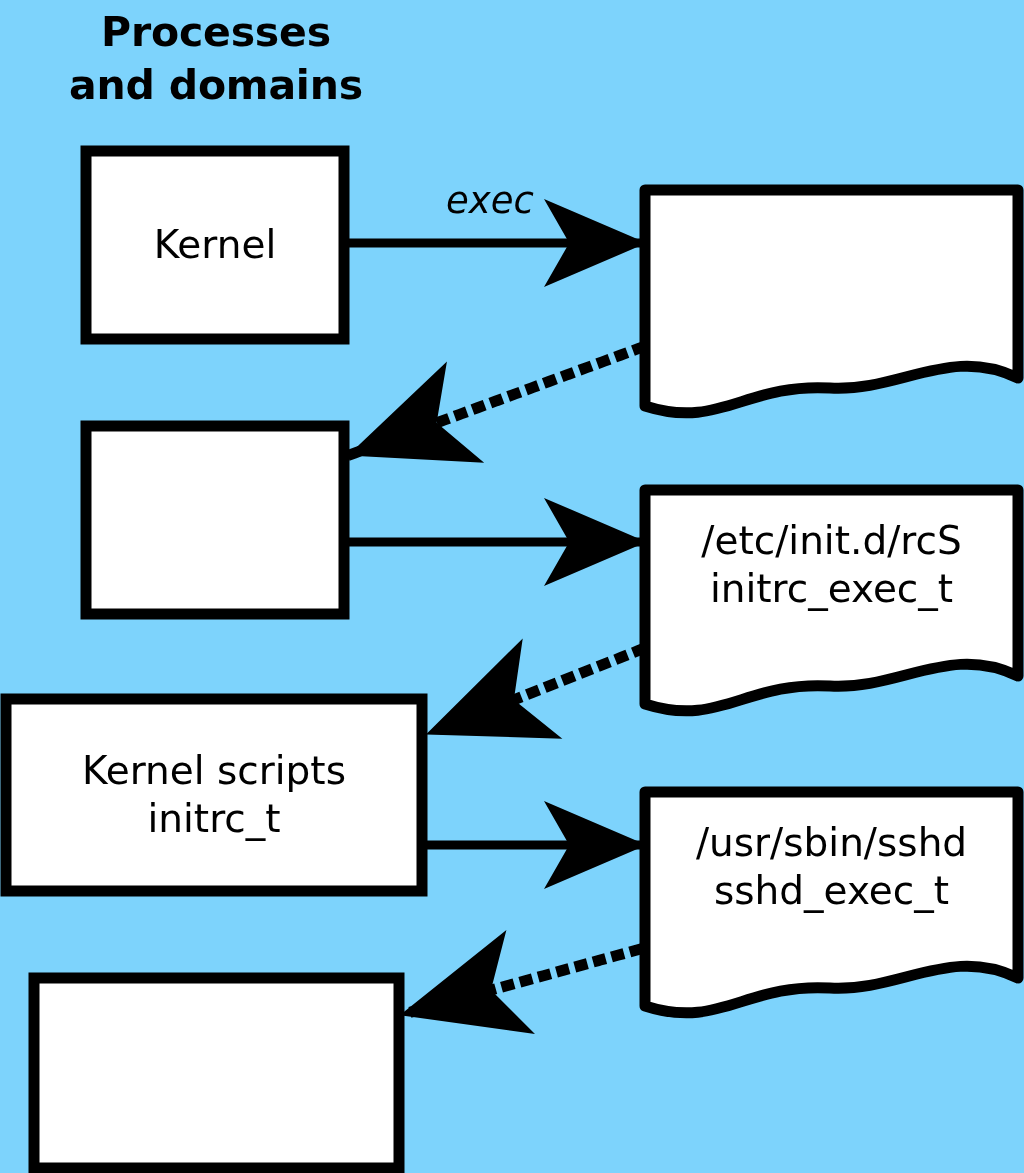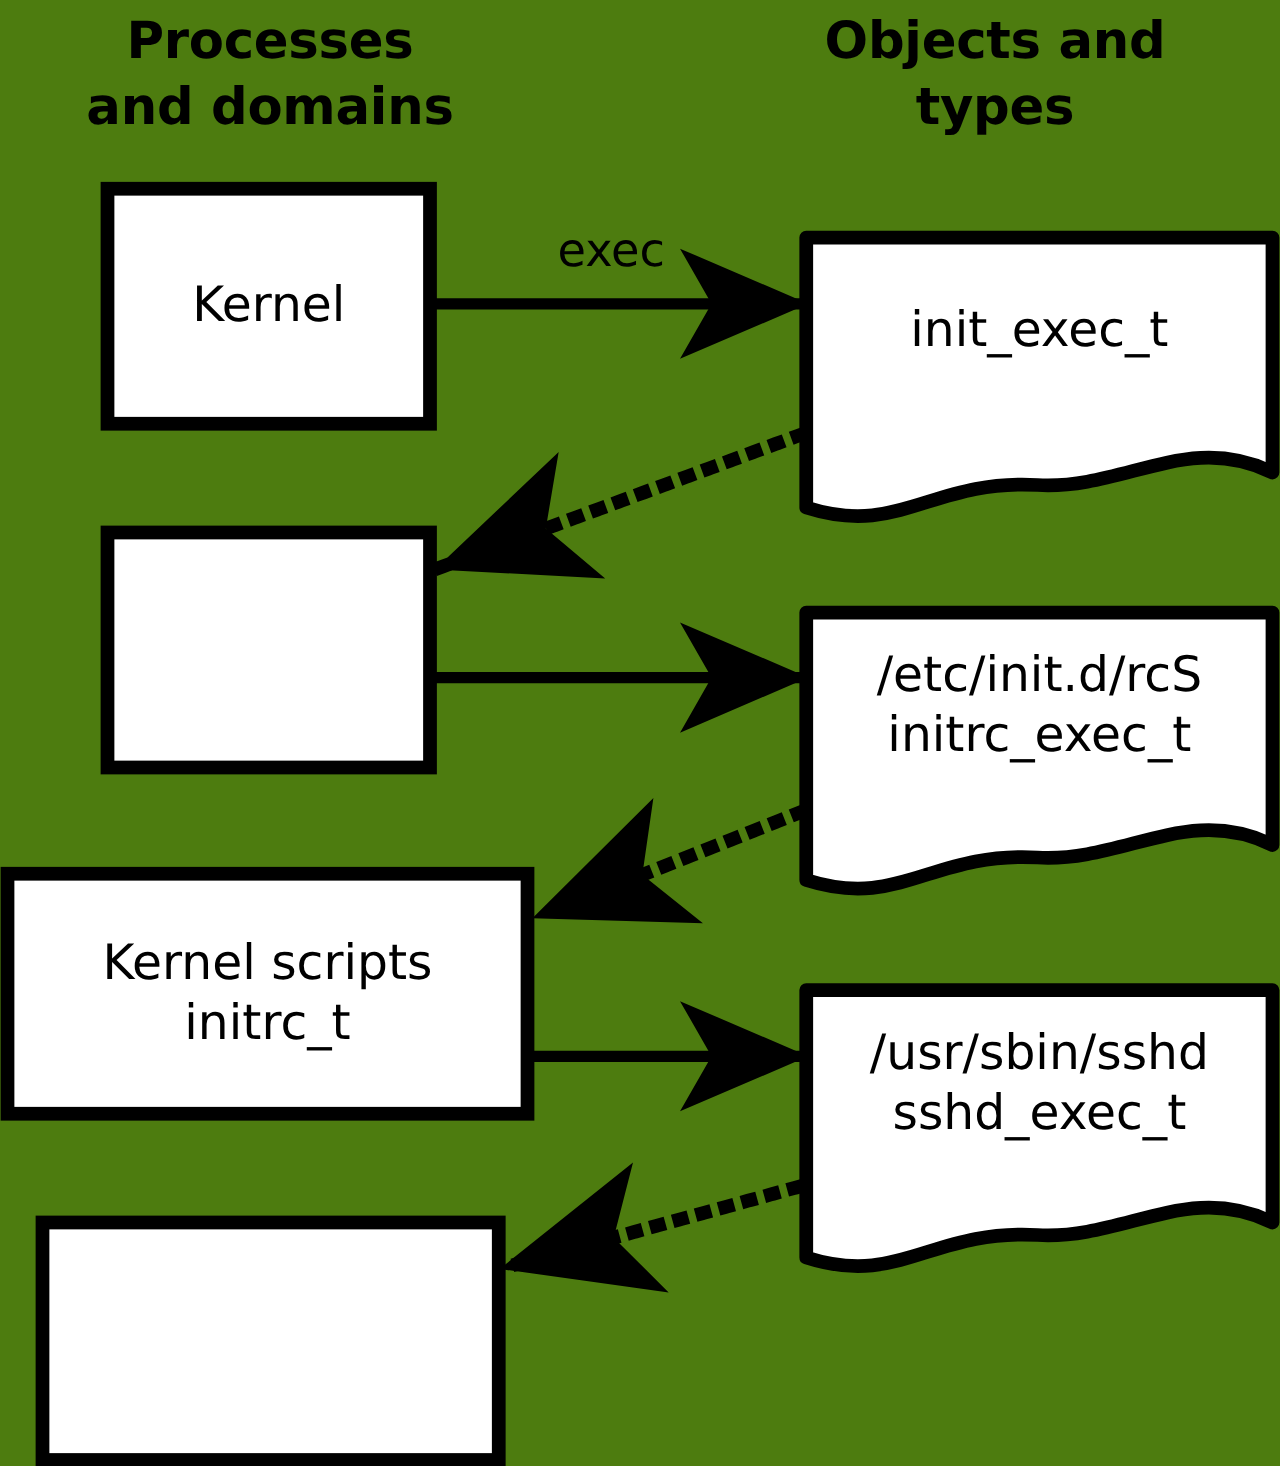--- a/index.html
+++ b/index.html
@@ -9,21 +9,21 @@
     background: #ffffff;
   }
   body {
     font-family: "DejaVu Sans", "Liberation Sans", sans-serif;
     color: #000000;
   }
   #canvas {
     position: relative;
     width: 1024px;
     height: 1173px;
-    background: #4d7c0f;
+    background: #7dd3fc;
     overflow: hidden;
   }
   #diagram-svg {
     position: absolute;
     left: 0;
     top: 0;
     width: 1024px;
     height: 1173px;
   }
   .col-header {
@@ -111,43 +111,40 @@
      /usr/sbin/sshd  (solid) --&gt;
     <line x1="424" y1="845" x2="643" y2="845" stroke="#000000" stroke-width="9" marker-end="url(#arrowSolid)"></line>
 
     
     <line x1="637" y1="950" x2="404" y2="1014" stroke="#000000" stroke-width="11" stroke-dasharray="2 17" stroke-linecap="square" marker-end="url(#arrowDotted)"></line>
   </svg>
 
   <div class="col-header" id="header-left">Processes
 and domains</div>
 
-  <div class="col-header" id="header-right">Objects and
-types</div>
 
   <div class="node-label" style="left:86px; top:151px; width:258px; height:188px;">
     <span class="l1">Kernel</span>
   </div>
 
 
   <div class="node-label" style="left:6px; top:699px; width:416px; height:192px;">
     <span class="l1">Kernel scripts</span>
     <span class="l2">initrc_t</span>
   </div>
 
 
   <div class="node-label" style="left:645px; top:190px; width:373px; height:150px;">
-    <span class="l2">init_exec_t</span>
   </div>
 
   <div class="node-label" style="left:645px; top:792px; width:373px; height:150px;">
     <span class="l1">/usr/sbin/sshd</span>
     <span class="l2">sshd_exec_t</span>
   </div>
 
   <div class="node-label" style="left:645px; top:490px; width:373px; height:150px;">
     <span class="l1">/etc/init.d/rcS</span>
     <span class="l2">initrc_exec_t</span>
   </div>
 
-  <div class="edge-label" id="edge-label-exec" style="left:446px; top:182px;">exec</div>
+  <div class="edge-label" id="edge-label-exec" style="left:446px; top:182px;font-style:italic;">exec</div>
 
 </div>
 
 </body></html>

